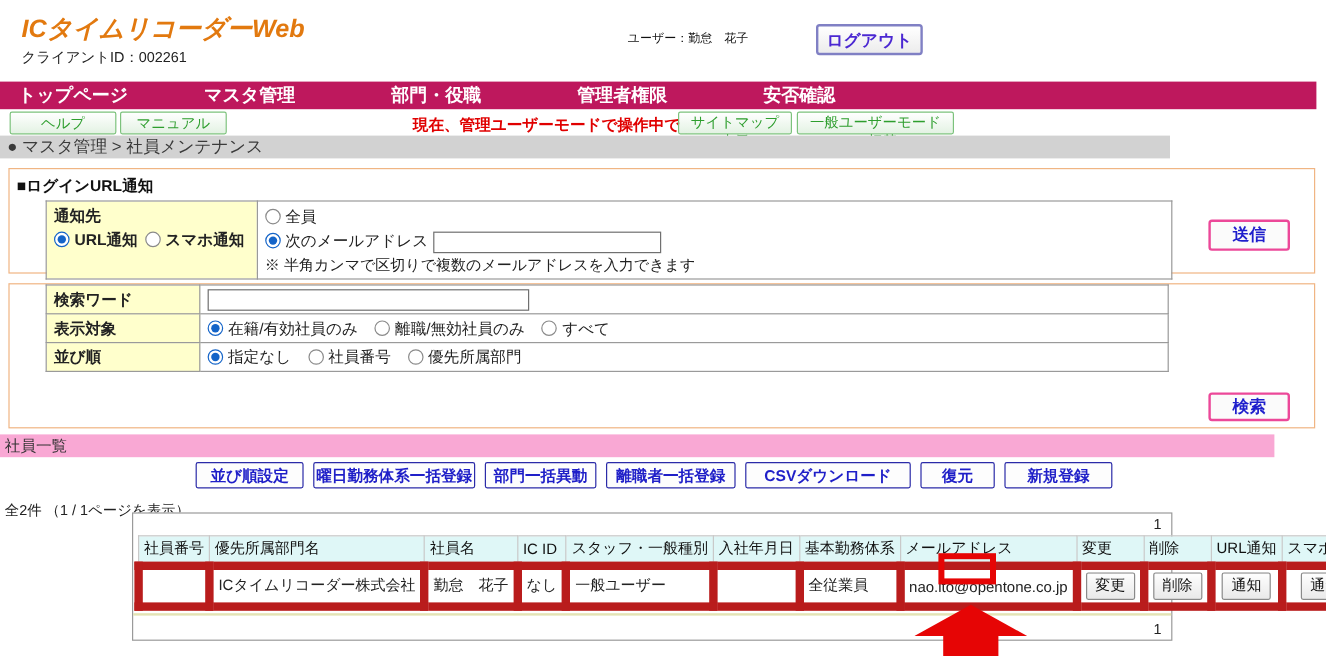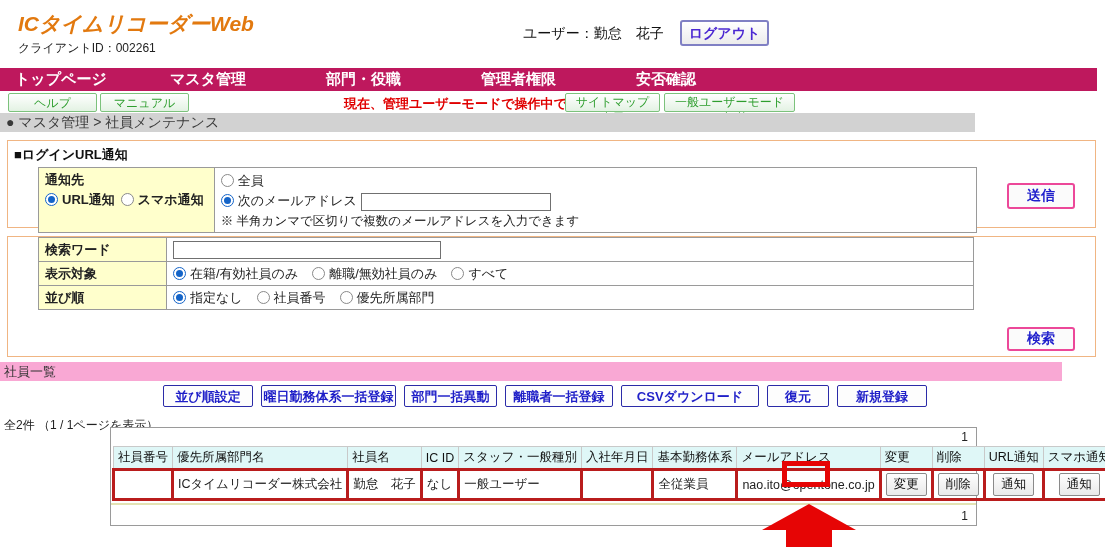--- a/index.html
+++ b/index.html
@@ -5,21 +5,21 @@
   * { box-sizing: border-box; }
   html,body { margin:0; padding:0; }
   body {
     width:1105px; height:547px; position:relative; overflow:hidden;
     background:#ffffff; font-family:"Liberation Sans", sans-serif; font-size:13px; color:#222;
   }
   
   .top-header { position:absolute; left:0; top:0; width:1105px; height:68px; background:#fff; }
   .app-title { position:absolute; left:18px; top:10px; font-size:21px; font-weight:bold; font-style:italic; color:#E2790F; }
   .client-id { position:absolute; left:18px; top:40px; font-size:12px; color:#222; }
-  .user-label { position:absolute; left:523px; top:25px; font-size:14px; color:#111; }
+  .user-label { position:absolute; left:523px; top:25px; font-size:10px; color:#111; }
   .logout-btn { position:absolute; left:680px; top:20px; width:89px; height:26px;
     background:linear-gradient(#ffffff,#ececec); border:2px solid #8080c4; border-radius:3px;
     color:#4b28d2; font-weight:bold; font-size:14px; line-height:22px; text-align:center; cursor:pointer;
     font-family:"Liberation Sans", sans-serif; padding:0; }
   
   .orange-bar { position:absolute; left:0; top:68px; width:1097px; height:23px; background:#be185d; }
   .nav-item { position:absolute; top:2px; color:#ffffff; font-weight:bold; font-size:15px; cursor:pointer; white-space:nowrap; }
   
   .toolbar-row { position:absolute; left:0; top:93px; width:1023px; height:20px; }
   .green-btn { position:absolute; top:0; height:19px; background:linear-gradient(#ffffff,#e3f2e3);
@@ -64,21 +64,21 @@
   .btn-row { position:absolute; left:163px; top:385px; display:flex; gap:8px; }
   .blue-btn { height:22px; background:#fdfdfd; border:1px solid #2b2ba8; border-radius:2px;
     color:#1f1fc8; font-weight:bold; font-size:13px; line-height:19px; text-align:center; cursor:pointer;
     font-family:"Liberation Sans", sans-serif; padding:0; }
   .count-text { position:absolute; left:4px; top:417px; font-size:12px; color:#222; }
   .table-wrap { position:absolute; left:110px; top:427px; width:867px; border:1px solid #9a9a9a; background:#fff; }
   .pag { text-align:right; font-size:12px; padding:2px 8px; height:18px; color:#222; }
   .emp-table { border-collapse:collapse; width:864px; margin-left:1px; font-size:12.5px; }
   .emp-table th { background:#dff7f7; border:1px solid #c9c9c9; font-weight:normal; text-align:left;
     padding:2px 4px; height:21px; color:#111; white-space:nowrap; }
-  .emp-table td { border:3px solid #b91c1c; padding:2px 4px; height:25px; white-space:nowrap; }
+  .emp-table td { border:7px solid #b91c1c; padding:2px 4px; height:25px; white-space:nowrap; }
   .td-center { text-align:center; }
   .mini-btn { background:linear-gradient(#fefefe,#e9e9e9); border:1px solid #8a8a8a; border-radius:2px;
     color:#111; font-size:12.5px; padding:2px 7px; cursor:pointer; font-family:"Liberation Sans", sans-serif; }
   .sep { height:2px; background:#e3e3b4; margin:2px 0; }
   
   .red-rect { position:absolute; left:782px; top:461px; width:48px; height:26px;
     border:5px solid #e60505; z-index:10; pointer-events:none; }
   .red-arrow { position:absolute; left:762px; top:504px; z-index:10; pointer-events:none; }
 </style>
 </head>

